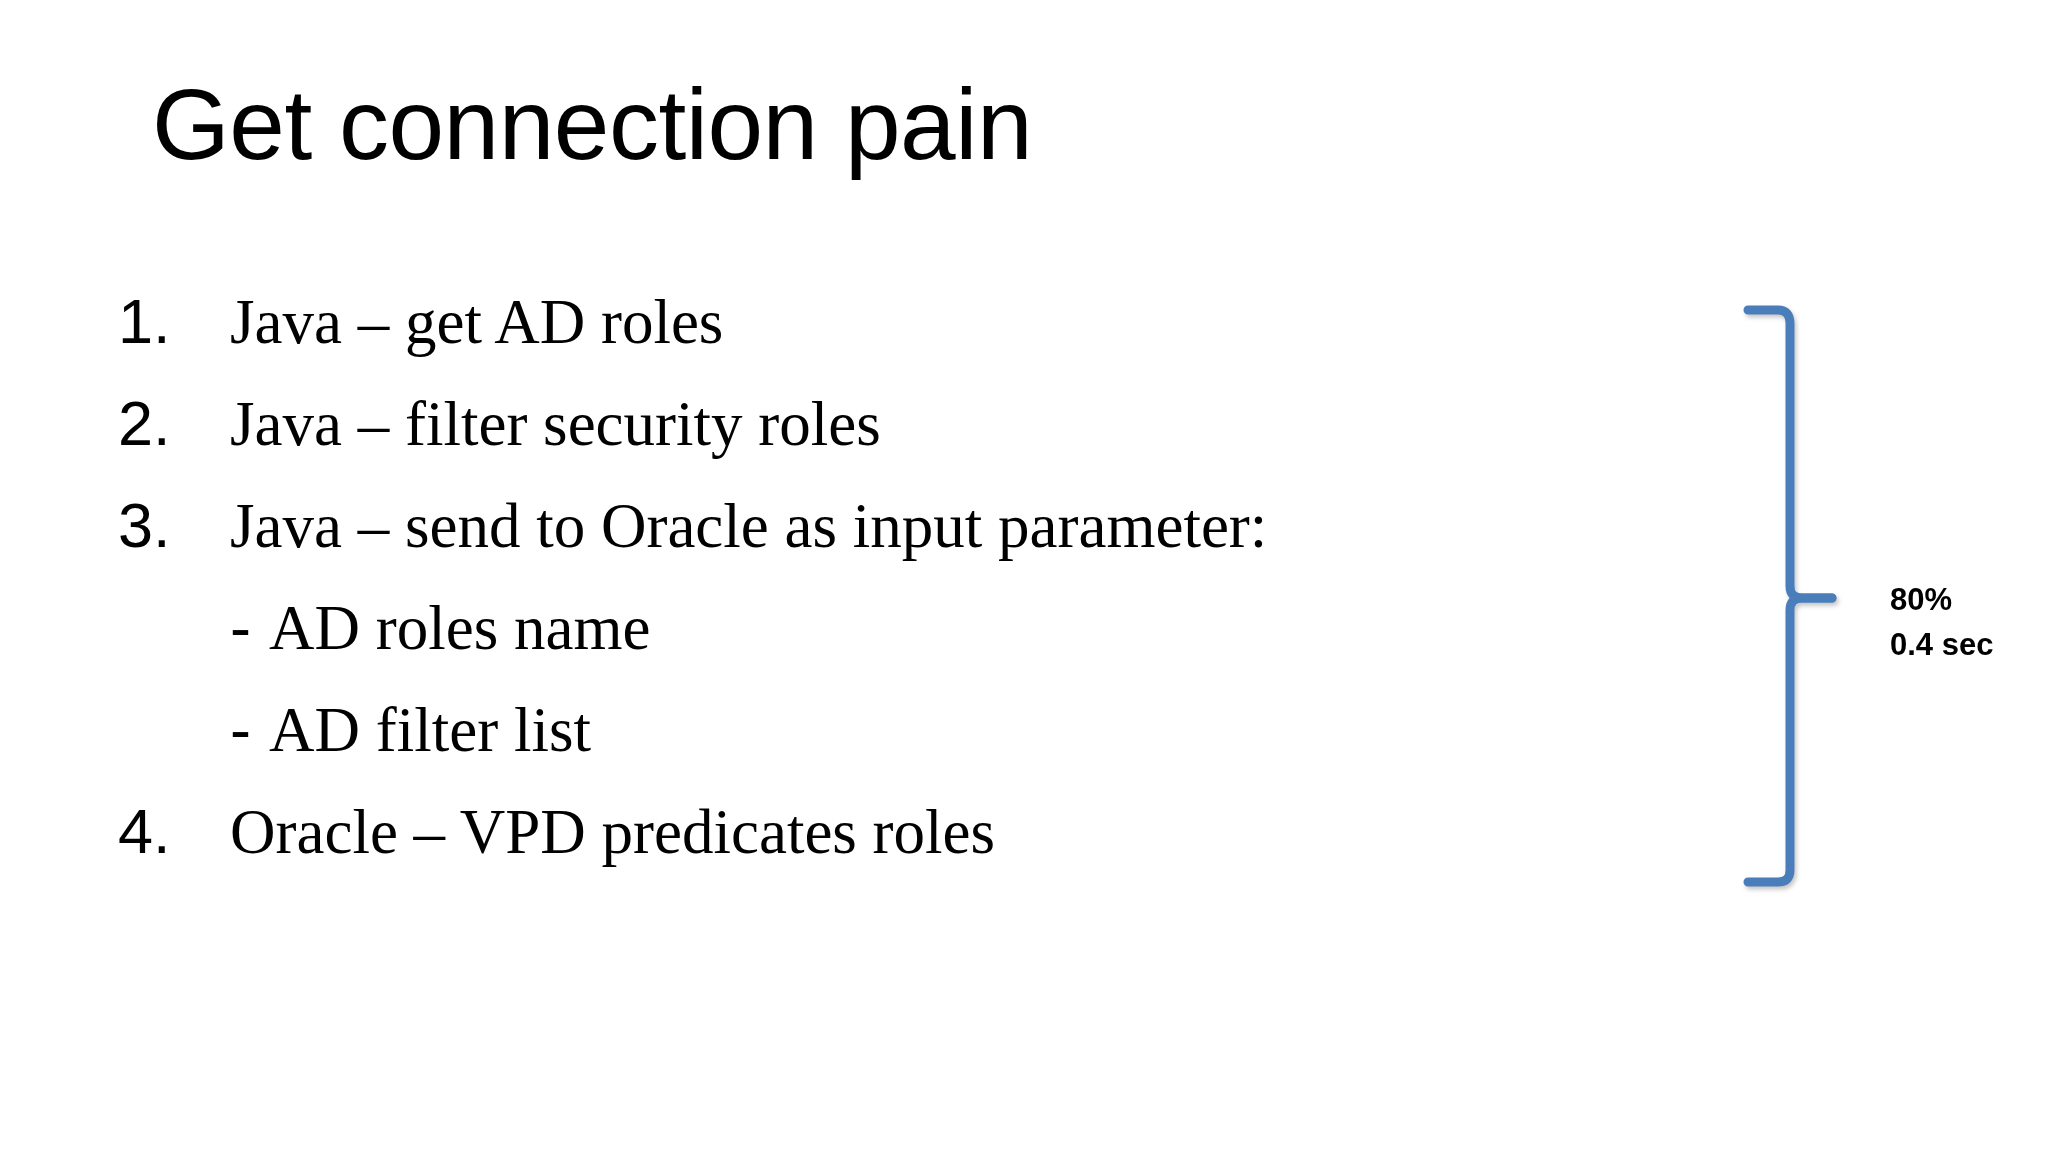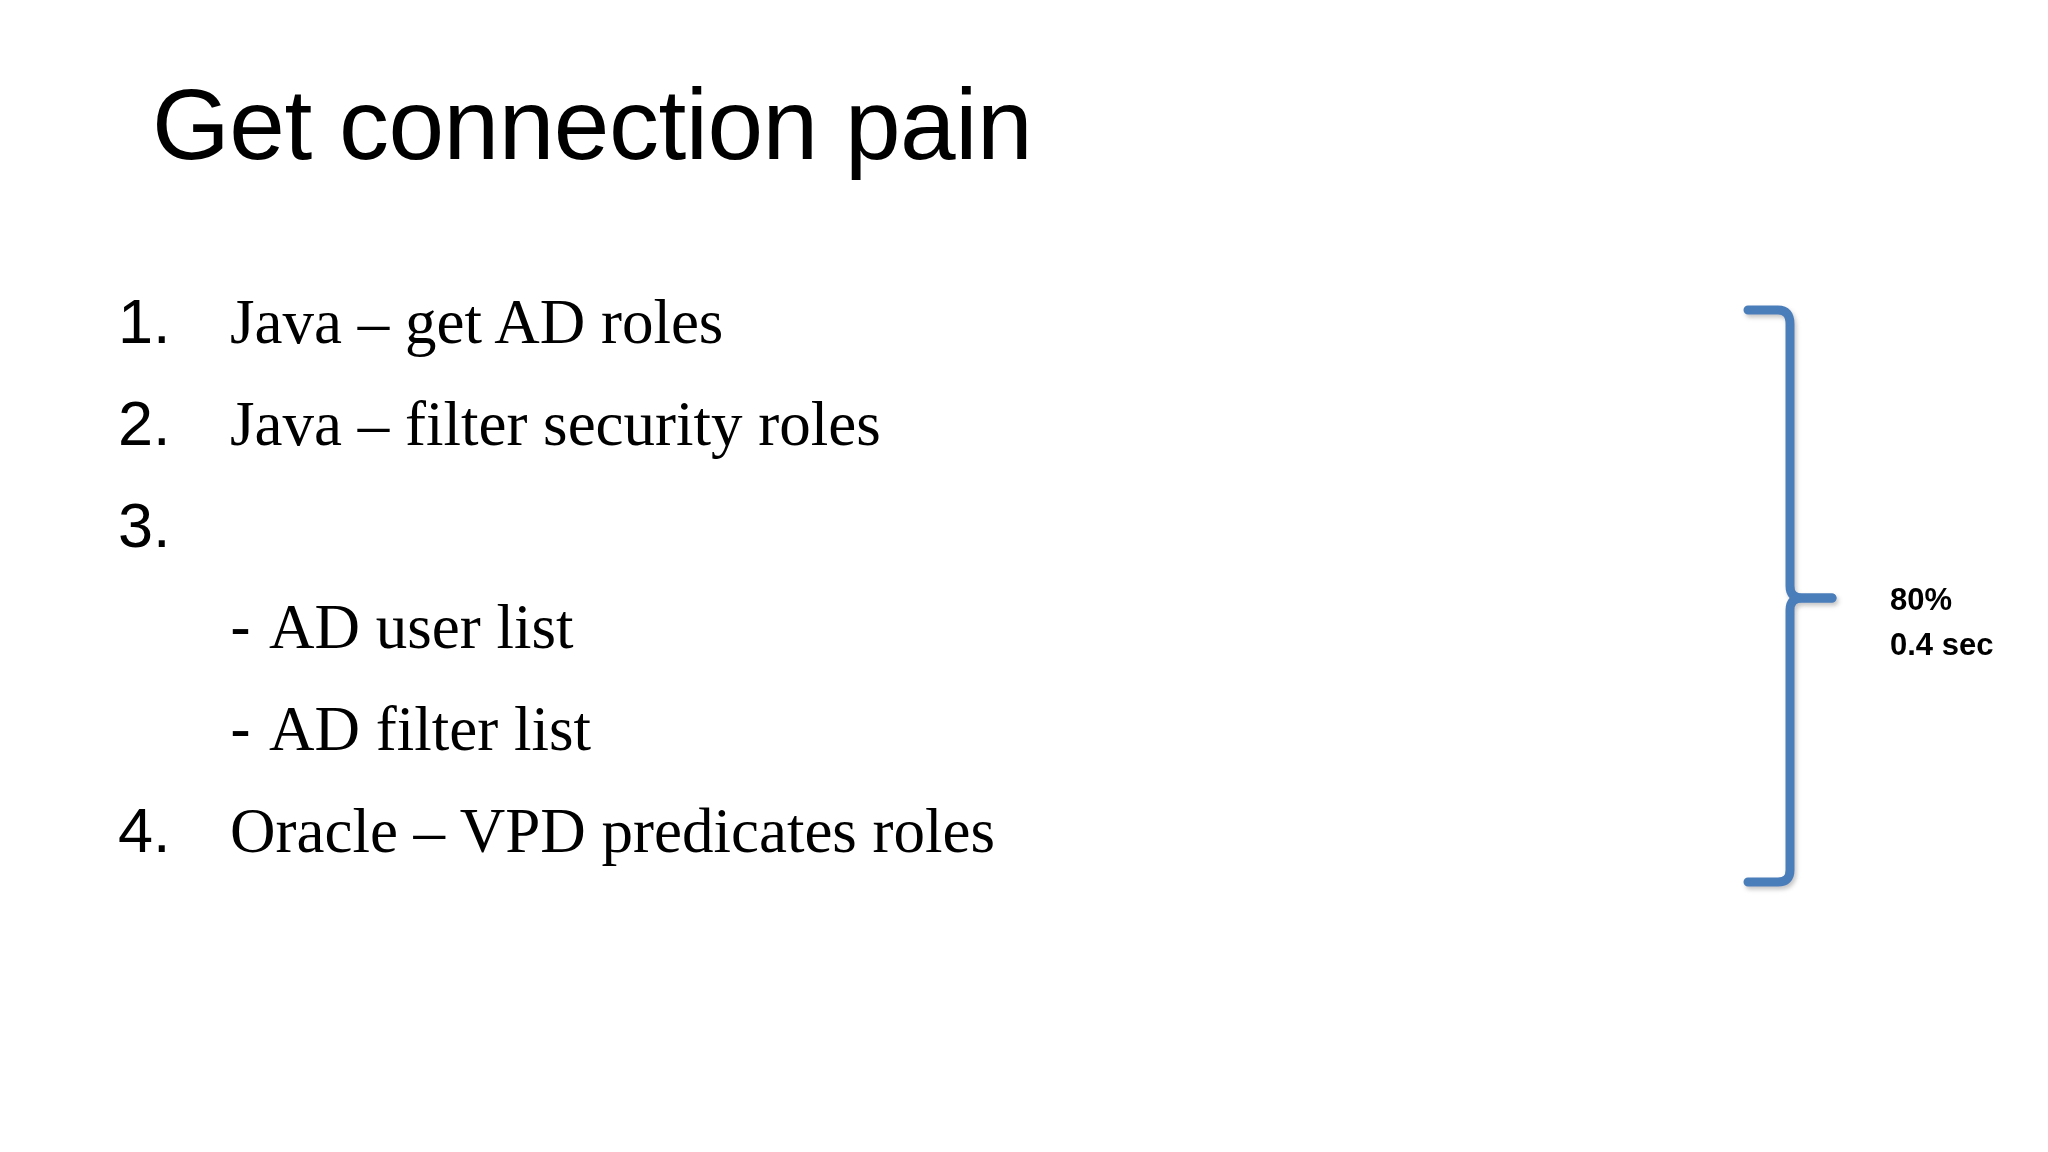--- a/index.html
+++ b/index.html
@@ -123,25 +123,26 @@
       <span class="list-text">Java – get AD roles</span>
     </div>
 
     <div class="list-item">
       <span class="list-marker">2.</span>
       <span class="list-text">Java – filter security roles</span>
     </div>
 
     <div class="list-item">
       <span class="list-marker">3.</span>
+      <span class="list-text">Java – send to Oracle as input parameter:</span>
     </div>
 
     <div class="sub-item">
       <span class="sub-dash">-</span>
-      <span class="list-text">AD user list</span>
+      <span class="list-text">AD roles name</span>
     </div>
 
     <div class="sub-item">
       <span class="sub-dash">-</span>
       <span class="list-text">AD filter list</span>
     </div>
 
     <div class="list-item tight-top">
       <span class="list-marker">4.</span>
       <span class="list-text">Oracle – VPD predicates roles</span>

